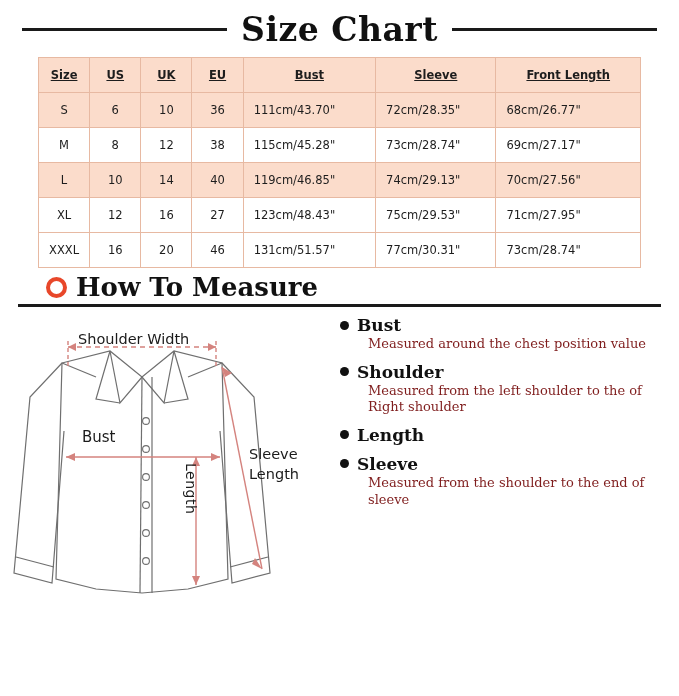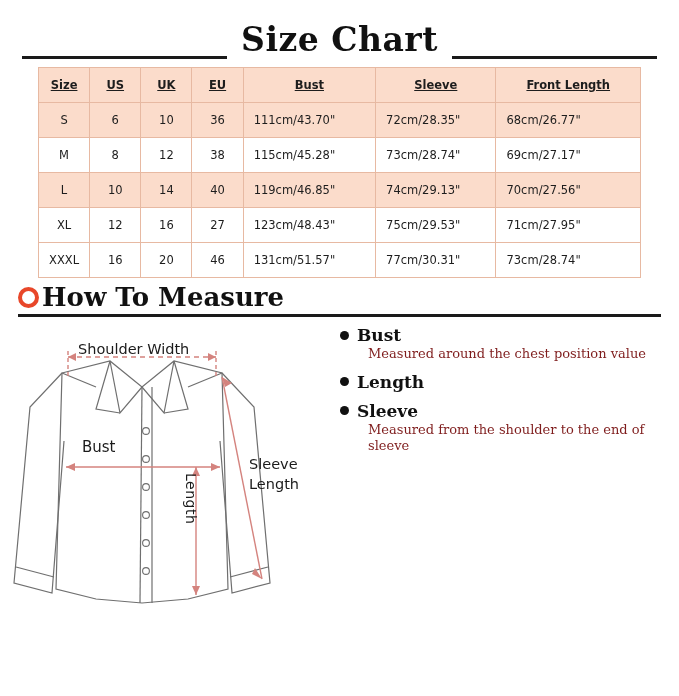--- a/index.html
+++ b/index.html
@@ -13,22 +13,22 @@
     position: relative;
     width: 679px;
     height: 696px;
     background: #ffffff;
     overflow: hidden;
   }
 
   
   .title-row {
     display: flex;
-    align-items: flex-end;
-    padding: 20px 22px 2px 22px;
+    align-items: center;
+    padding: 10px 22px 2px 22px;
   }
   .title-rule {
     flex: 1 1 auto;
     height: 3px;
     background: #1a1a1a;
   }
   .title-text {
     flex: 0 0 auto;
     padding: 0 14px;
     font-family: "DejaVu Serif", serif;
@@ -89,22 +89,23 @@
     font-family: "DejaVu Sans Mono", monospace;
     font-size: 10.5px;
     color: #e04a2f;
     letter-spacing: -0.2px;
   }
 
   
   .htm {
     display: flex;
     align-items: center;
-    gap: 3px;
+    gap: 9px;
     padding: 4px 0 0 18px;
+    margin-left: 28px;
   }
   .htm-bullet {
     width: 21px; height: 21px;
     border-radius: 50%;
     border: 4px solid #e8472a;
     flex: 0 0 auto;
   }
   .htm-title {
     font-family: "DejaVu Serif", serif;
     font-weight: bold;
@@ -341,20 +342,27 @@
     <div class="defs">
 
       <div class="def-item">
         <div class="def-head">
           <span class="def-dot"></span>
           <span class="def-term">Bust</span>
         </div>
         <div class="def-desc">Measured around the chest position value</div>
       </div>
 
+      <div class="def-item">
+        <div class="def-head">
+          <span class="def-dot"></span>
+          <span class="def-term">Shoulder</span>
+        </div>
+        <div class="def-desc">Measured from the left shoulder to the of Right shoulder</div>
+      </div>
 
       <div class="def-item">
         <div class="def-head">
           <span class="def-dot"></span>
           <span class="def-term">Length</span>
         </div>
       </div>
 
       <div class="def-item">
         <div class="def-head">

